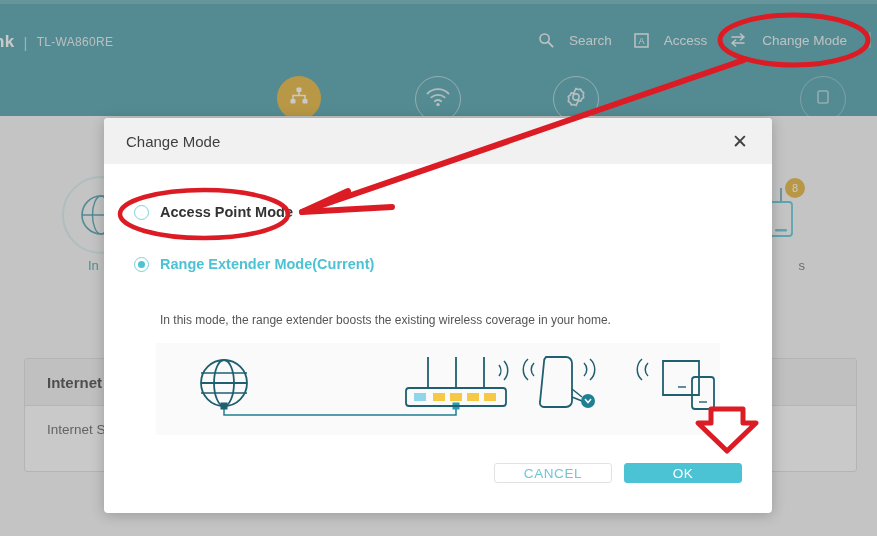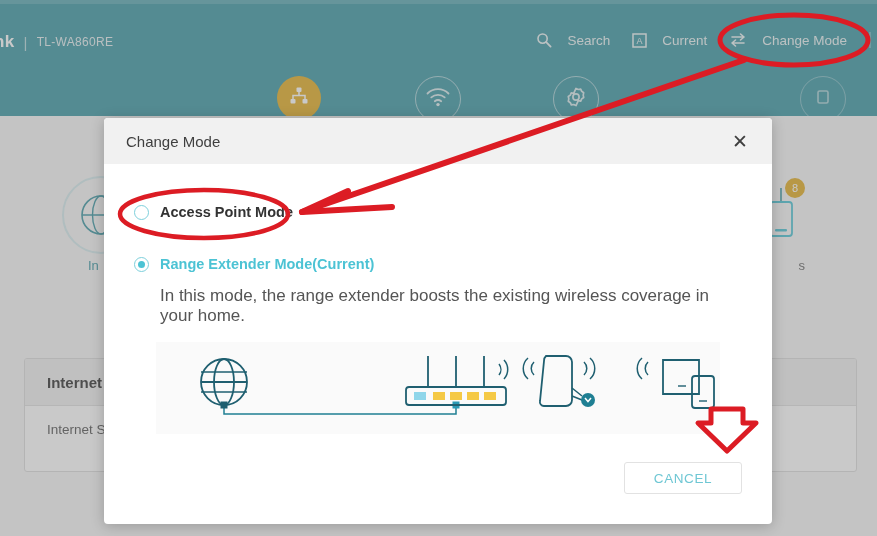--- a/index.html
+++ b/index.html
@@ -259,40 +259,40 @@
   }
   .opt-label {
     font-size: 14.5px;
     font-weight: bold;
     color: #333333;
   }
   .opt-label.sel {
     color: #4cc3d4;
   }
   .mode-desc {
-    margin: 8px 0 0 26px;
-    font-size: 17px;
+    margin: 35px 0 0 26px;
+    font-size: 12px;
     color: #555555;
   }
   .diagram {
     margin: 16px 22px 0 22px;
     height: 92px;
     background: #fafafa;
     position: relative;
   }
   .diagram svg { position: absolute; left: 0; top: 0; }
   .modal-foot {
     display: flex;
     justify-content: flex-end;
     gap: 12px;
     padding: 28px 30px 30px 30px;
   }
   .btn {
     width: 118px;
-    height: 32px;
+    height: 20px;
     border-radius: 3px;
     font-size: 13.5px;
     letter-spacing: .6px;
     display: flex;
     align-items: center;
     justify-content: center;
     cursor: pointer;
     box-sizing: border-box;
   }
   .btn-cancel {
@@ -342,21 +342,21 @@
           <span>Search</span>
         </div>
 
         <div class="htool">
           <span>
             <svg width="15" height="15" viewBox="0 0 15 15">
               <rect x="1" y="1" width="13" height="13" fill="none" stroke="#e9f3f4" stroke-width="1.5"></rect>
               <text x="7.5" y="11.2" font-size="9" fill="#e9f3f4" text-anchor="middle" font-family="Liberation Sans, sans-serif">A</text>
             </svg>
           </span>
-          <span>Current</span>
+          <span>Access</span>
         </div>
 
         <div class="htool">
           <span>
             <svg width="18" height="16" viewBox="0 0 18 16">
               <path d="M3 5 H15 M15 5 L11.5 2 M15 5 L11.5 8" fill="none" stroke="#e9f3f4" stroke-width="1.6" stroke-linecap="round" stroke-linejoin="round"></path>
               <path d="M15 11 H3 M3 11 L6.5 8 M3 11 L6.5 14" fill="none" stroke="#e9f3f4" stroke-width="1.6" stroke-linecap="round" stroke-linejoin="round"></path>
             </svg>
           </span>
           <span>Change Mode</span>
@@ -510,20 +510,21 @@
               <rect x="536" y="34" width="22" height="32" rx="3"></rect>
               <line x1="543" y1="59" x2="551" y2="59" stroke-width="1.4"></line>
             </g>
           </g>
         </svg>
       </div>
     </div>
 
     <div class="modal-foot">
       <div class="btn btn-cancel">CANCEL</div>
+      <div class="btn btn-ok">OK</div>
     </div>
   </div>
 
   <div class="annot">
     <svg width="877" height="536" viewBox="0 0 877 536">
       <g fill="none" stroke="#dc1c24">
         <ellipse cx="794" cy="40" rx="74" ry="25" stroke-width="5"></ellipse>
         <path d="M744 60 L302 212" stroke-width="6" stroke-linecap="round"></path>
         <path d="M302 212 L348 191 M302 212 L392 207" stroke-width="6" stroke-linecap="round"></path>
         <ellipse cx="204" cy="214" rx="84" ry="24" stroke-width="4.5"></ellipse>

